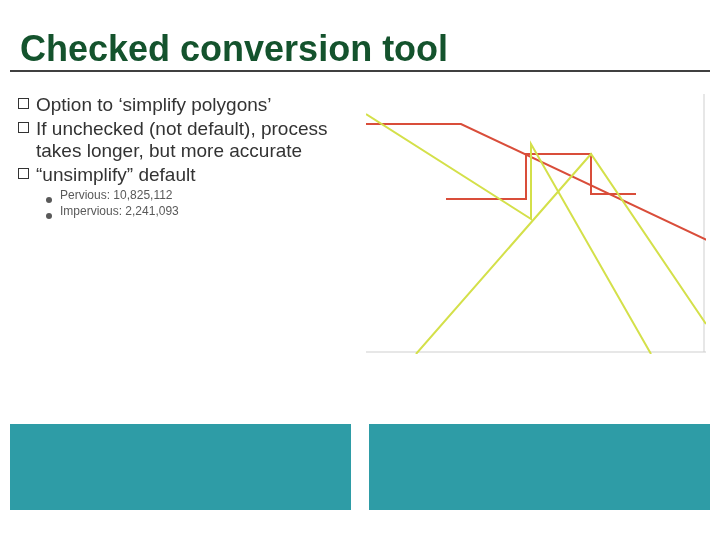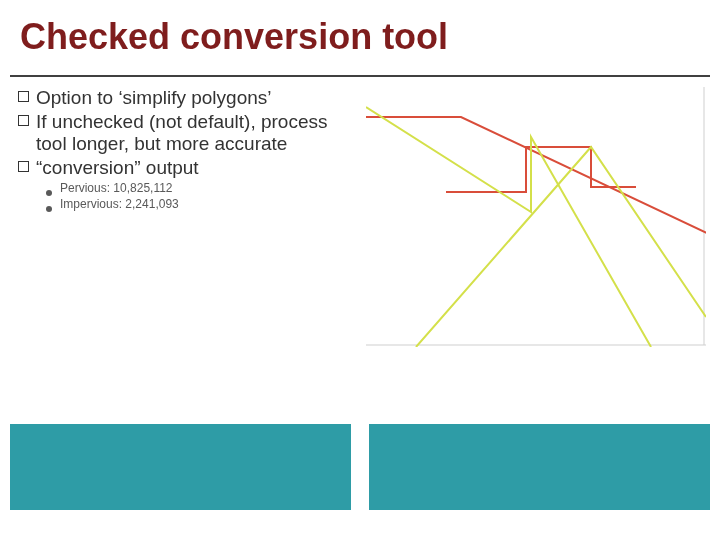--- a/index.html
+++ b/index.html
@@ -7,24 +7,24 @@
     width: 720px;
     height: 540px;
     background: #fff;
     font-family: "Trebuchet MS", "Lucida Sans", sans-serif;
     position: relative;
     overflow: hidden;
   }
   .title {
     font-size: 36px;
     font-weight: bold;
-    color: #7f1d1d;
-    padding: 16px 10px 17px 10px;
+    color: #14532d;
+    padding: 16px 10px 0 10px;
     border-bottom: 2px solid #404040;
-    margin: 0 10px;
+    margin: 12px 10px;
   }
   .content {
     display: flex;
     padding: 10px 12px 0 18px;
   }
   .textcol {
     width: 340px;
     color: #333;
     font-size: 19px;
     line-height: 1.15;
@@ -89,25 +89,25 @@
 <h1 class="title">Checked conversion tool</h1>
 
 <div class="content">
   <div class="textcol">
     <div class="bullet">
       <span class="marker"></span>
       <span>Option to ‘simplify polygons’</span>
     </div>
     <div class="bullet">
       <span class="marker"></span>
-      <span>If unchecked (not default), process tool longer, but more accurate</span>
+      <span>If unchecked (not default), process takes longer, but more accurate</span>
     </div>
     <div class="bullet">
       <span class="marker"></span>
-      <span>“conversion” output</span>
+      <span>“unsimplify” default</span>
     </div>
     <div class="sublist">
       <div class="sub">
         <span class="smarker"></span>
         <span>Pervious: 10,825,112</span>
       </div>
       <div class="sub">
         <span class="smarker"></span>
         <span>Impervious: 2,241,093</span>
       </div>

